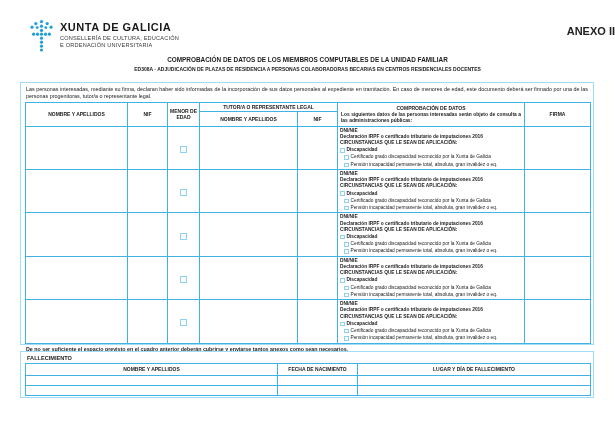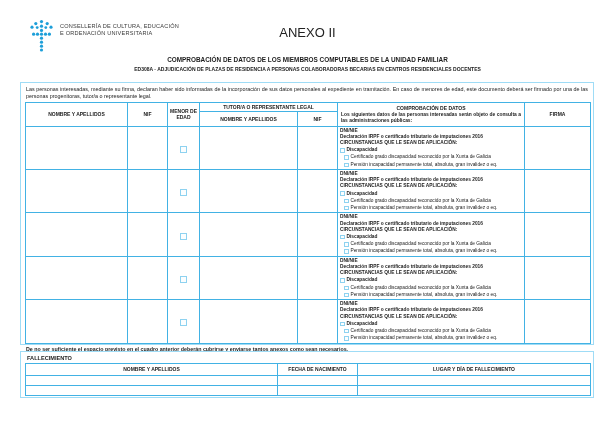--- a/index.html
+++ b/index.html
@@ -10,21 +10,21 @@
     color:#1c1c1c;
   }
   .page { position:relative; width:615px; height:439px; background:#fff; overflow:hidden; }
 
   
   .logo-block { position:absolute; left:29px; top:19px; display:flex; gap:6px; }
   .emblem { flex:0 0 auto; }
   .logo-text { padding-top:2px; }
   .logo-title { font-size:11px; font-weight:bold; letter-spacing:0.5px; color:#1a1a1a; }
   .logo-sub { font-size:5.6px; letter-spacing:0.2px; color:#3a3a3a; margin-top:1.6px; line-height:1.25; }
-  .annex { position:absolute; top:25px; left:0; width:100%; text-align:center; font-size:13px; font-weight:normal; color:#222; }
+  .annex { position:absolute; top:25px; left:0; width:100%; text-align:right; font-size:11px; font-weight:bold; color:#222; }
 
   
   .title-block { position:absolute; top:56px; left:0; width:100%; text-align:center; }
   .form-title { font-size:6.4px; font-weight:bold; }
   .form-subtitle { font-size:5px; font-weight:bold; margin-top:2.5px; color:#222; }
 
   
   .main-box { position:absolute; top:82px; left:20px; width:574px; height:263px; border:1px solid #9fdcf6; background:#fff; }
   .intro { font-size:5.4px; line-height:1.32; text-align:justify; padding:3px 5px 2px 5px; }
 
@@ -76,20 +76,21 @@
         <circle cx="12.5" cy="15.2" r="1.6"></circle>
         <circle cx="16.5" cy="15.2" r="1.6"></circle>
           <circle cx="20.4" cy="15.2" r="1.6"></circle>
         <circle cx="12.5" cy="19.2" r="1.6"></circle>
         <circle cx="12.5" cy="23.2" r="1.6"></circle>
         <circle cx="12.5" cy="27.2" r="1.6"></circle>
         <circle cx="12.5" cy="31.0" r="1.6"></circle>
       </g>
     </svg>
     <div class="logo-text">
+      <div class="logo-title">XUNTA DE GALICIA</div>
       <div class="logo-sub">CONSELLERÍA DE CULTURA, EDUCACIÓN</div>
       <div class="logo-sub" style="margin-top:0.5px">E ORDENACIÓN UNIVERSITARIA</div>
     </div>
   </div>
   <div class="annex">ANEXO II</div>
 
   <div class="title-block">
     <div class="form-title">COMPROBACIÓN DE DATOS DE LOS MIEMBROS COMPUTABLES DE LA UNIDAD FAMILIAR</div>
     <div class="form-subtitle">ED308A - ADJUDICACIÓN DE PLAZAS DE RESIDENCIA A PERSONAS COLABORADORAS BECARIAS EN CENTROS RESIDENCIALES DOCENTES</div>
   </div>

